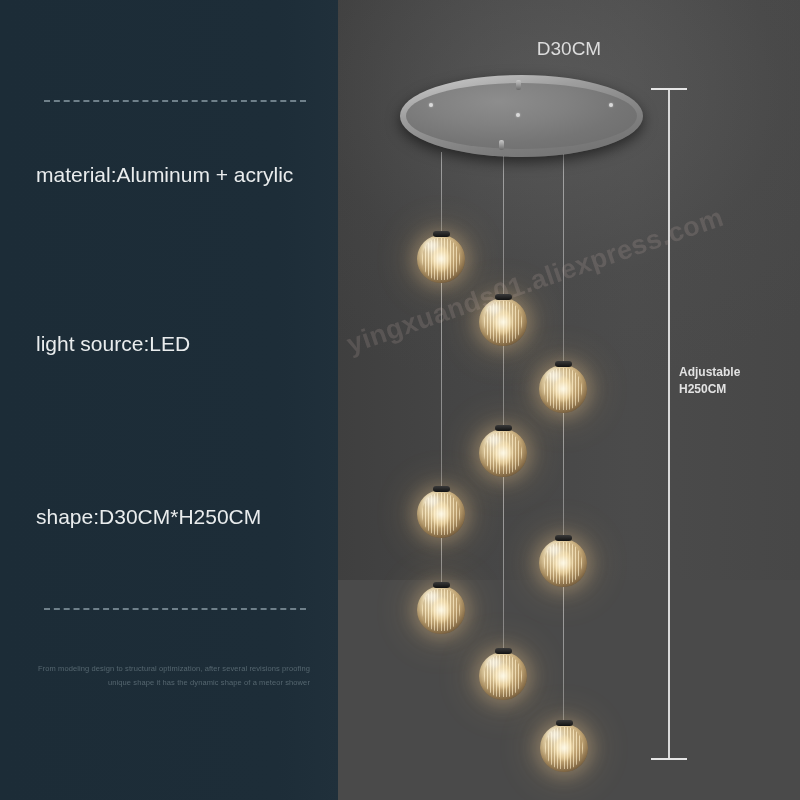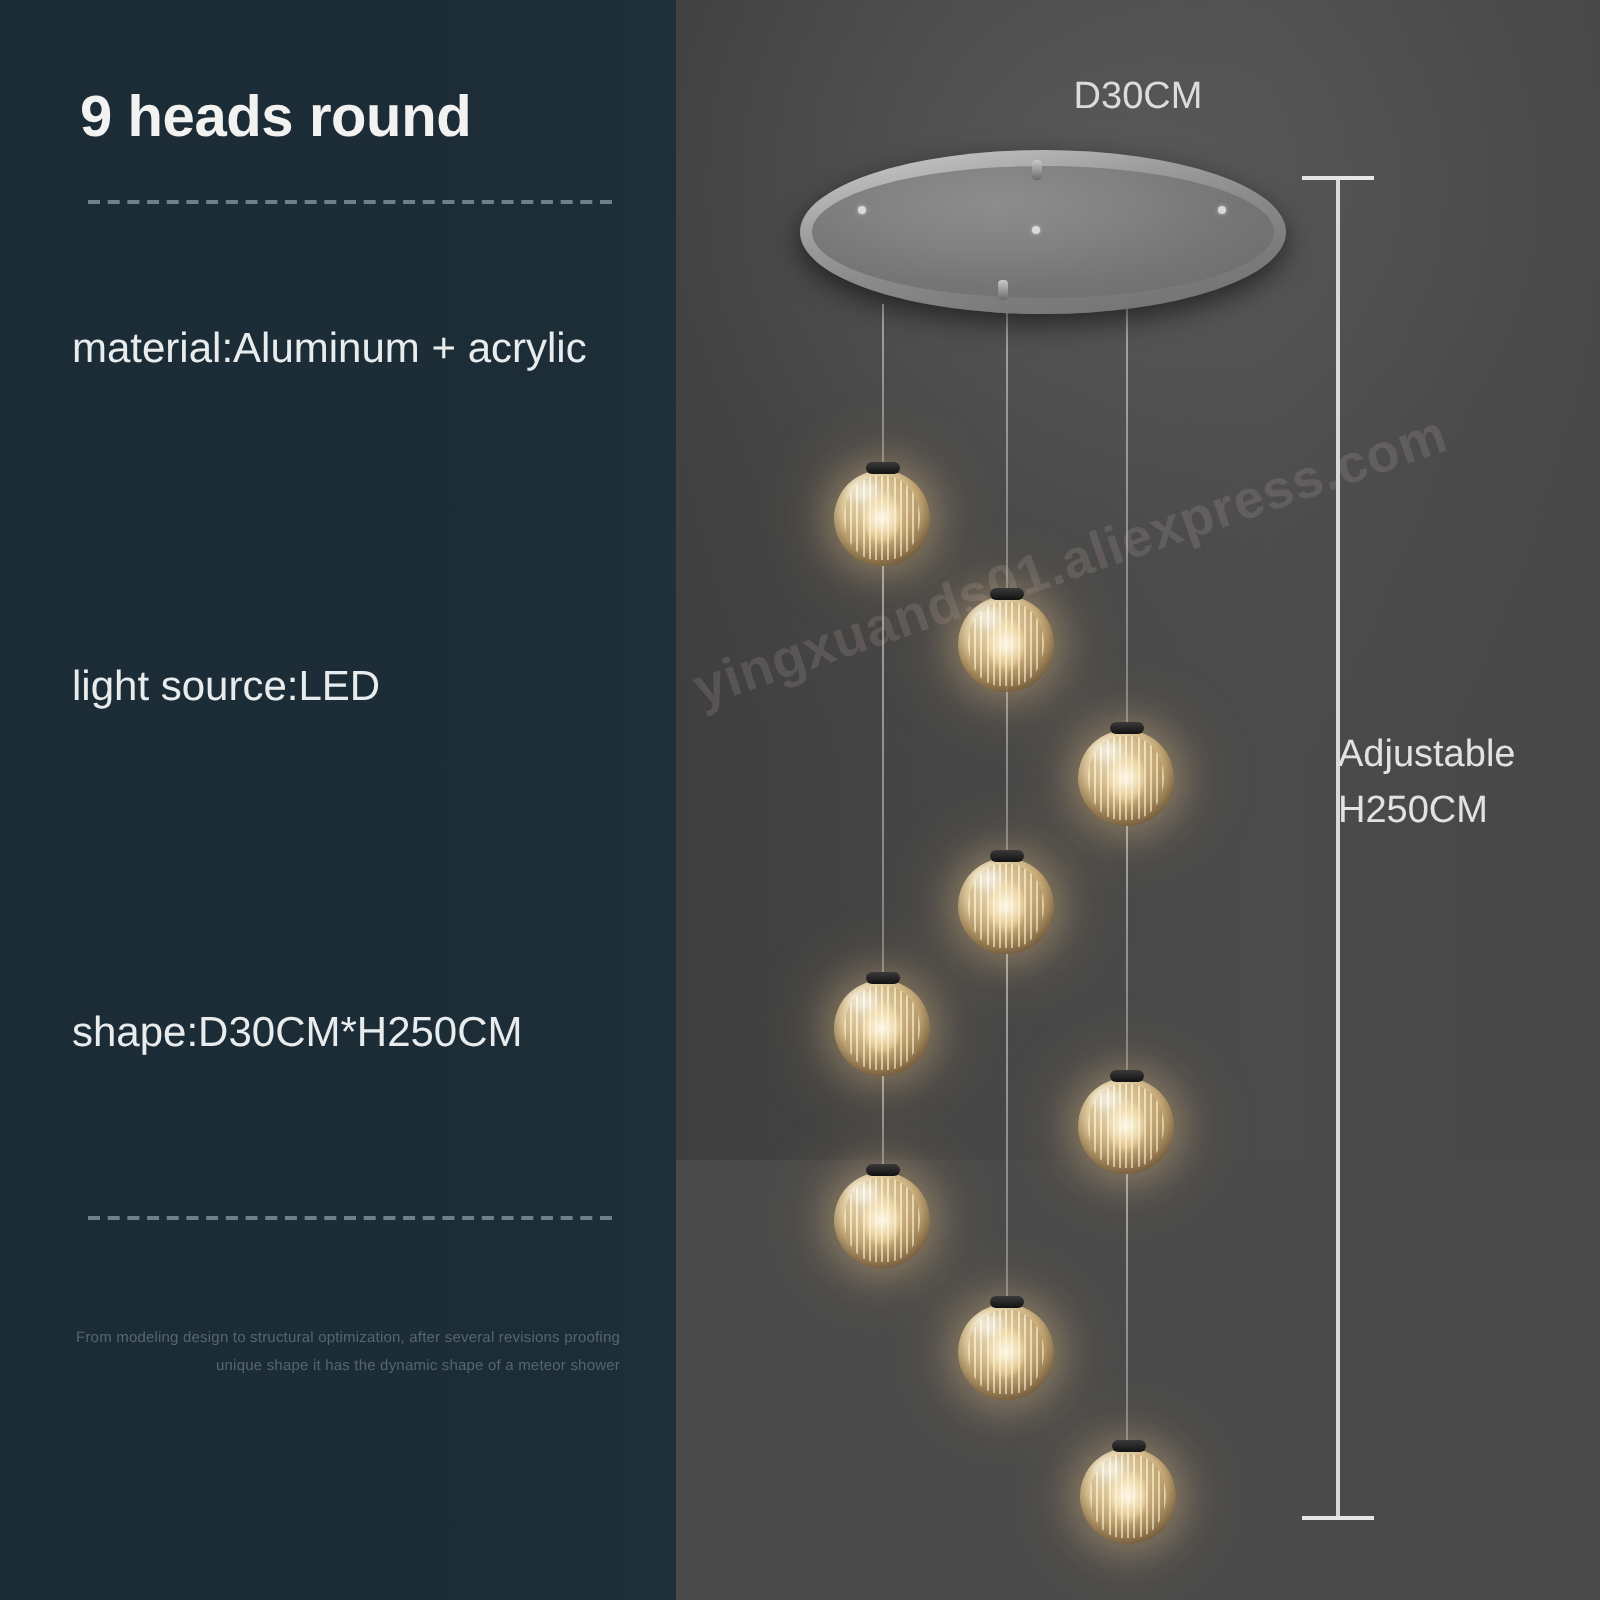--- a/index.html
+++ b/index.html
@@ -187,25 +187,25 @@
   .dim-cap {
     position: absolute;
     left: 313px;
     width: 36px; height: 2px;
     background: #e6e6e6;
   }
   #dim-cap-top { top: 88px; }
   #dim-cap-bot { top: 758px; }
   #dim-right-label {
     position: absolute;
-    left: 331px; top: 364px;
-    font-size: 19px;
+    left: 341px; top: 364px;
+    font-size: 12px;
     line-height: 1.45;
     color: #e2e2e2;
-    font-weight: 400;
+    font-weight: 700;
     white-space: nowrap;
   }
 
   
   #watermark {
     position: absolute;
     left: 10px; top: 330px;
     width: 420px;
     transform: rotate(-19deg);
     transform-origin: left center;
@@ -217,21 +217,20 @@
     pointer-events: none;
   }
 </style>
 </head>
 <body>
 
 <div id="stage">
 
   <div id="left-panel">
 
-    <div id="panel-title">9 heads round</div>
 
     <div class="dashed-rule" id="rule-top"></div>
 
     <div class="spec-line" id="spec-source">light source:LED</div>
 
     <div class="spec-line" id="spec-material">material:Aluminum + acrylic</div>
 
     <div class="spec-line" id="spec-size">shape:D30CM*H250CM</div>
 
     <div class="dashed-rule" id="rule-bottom"></div>

